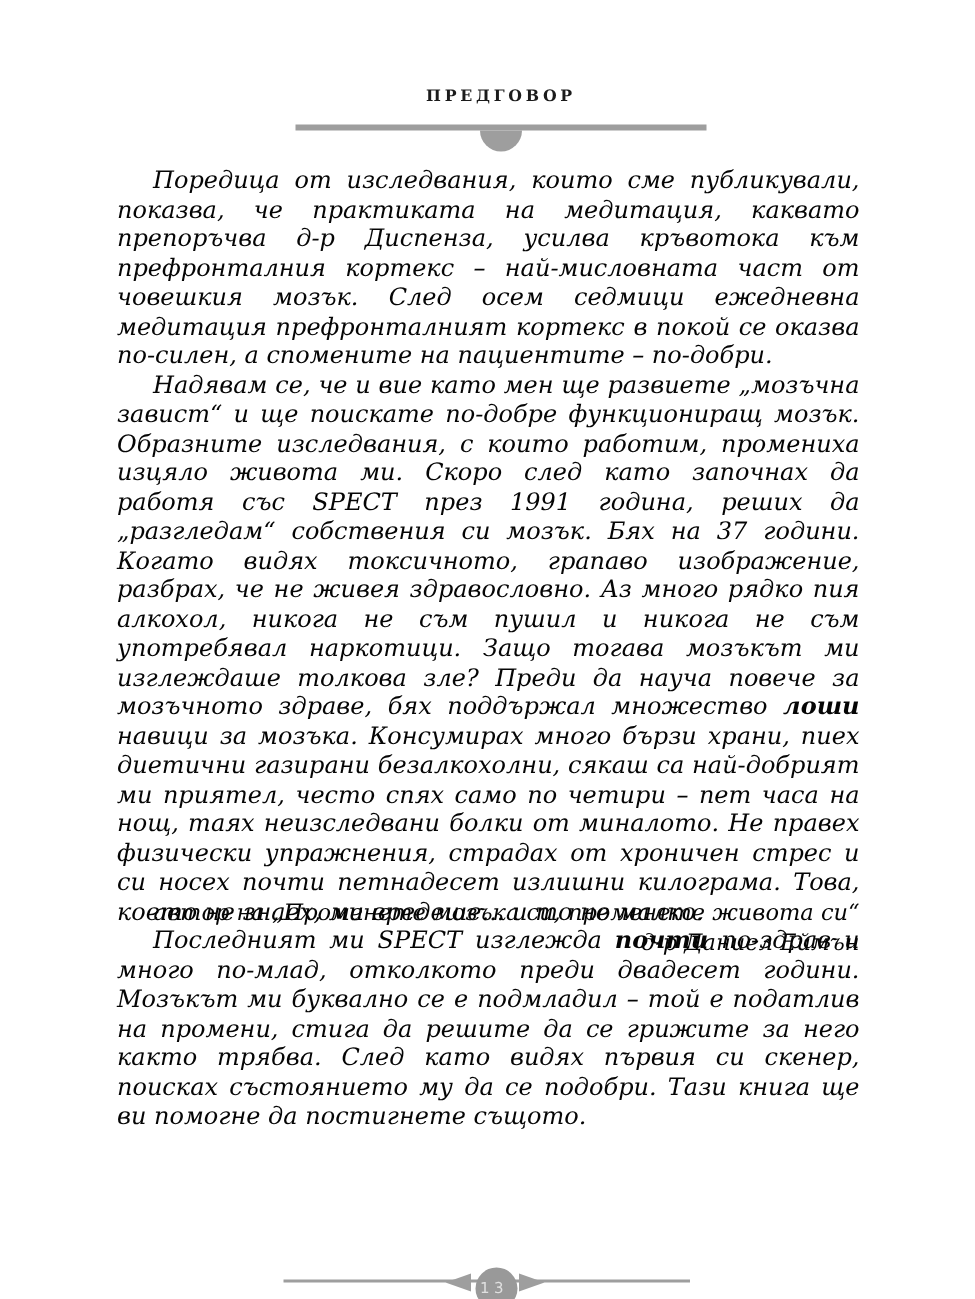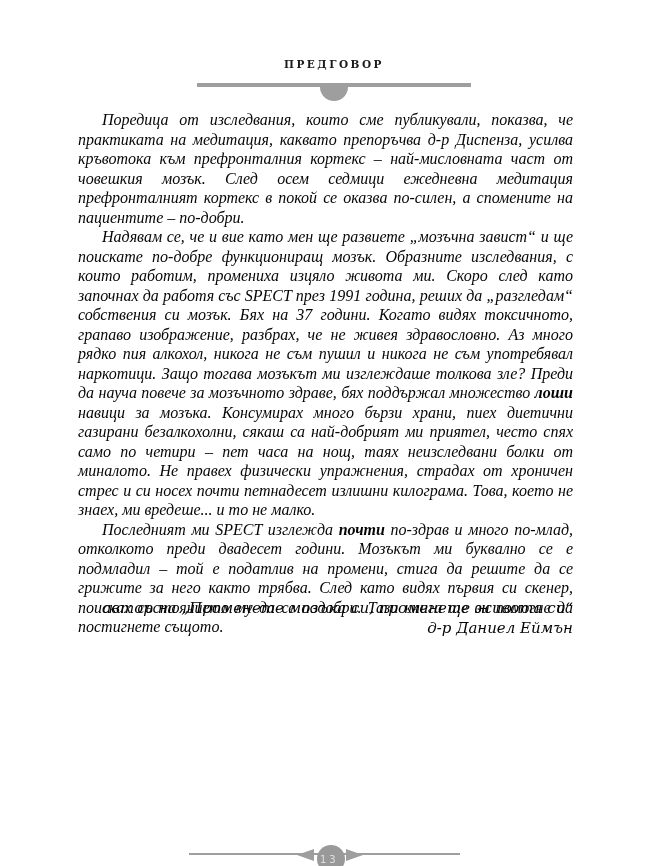--- a/index.html
+++ b/index.html
@@ -41,21 +41,21 @@
   }
 
   
   .body-text{
     position:absolute;top:79px;left:78px;width:495px;
     font-style:italic;
     font-size:16px;line-height:19.5px;
     text-align:justify;
     color:var(--text-color);
   }
-  .body-text p{margin:0;text-indent:24px;font-family:Liberation Serif, serif;}
+  .body-text p{margin:0;text-indent:24px;}
   .emph{font-style:italic;font-weight:bold;}
 
   
   .signature{
     position:absolute;top:568px;left:78px;width:495px;
     text-align:right;
     font-style:italic;
     font-size:15px;line-height:19.5px;
     color:var(--text-color);
   }

